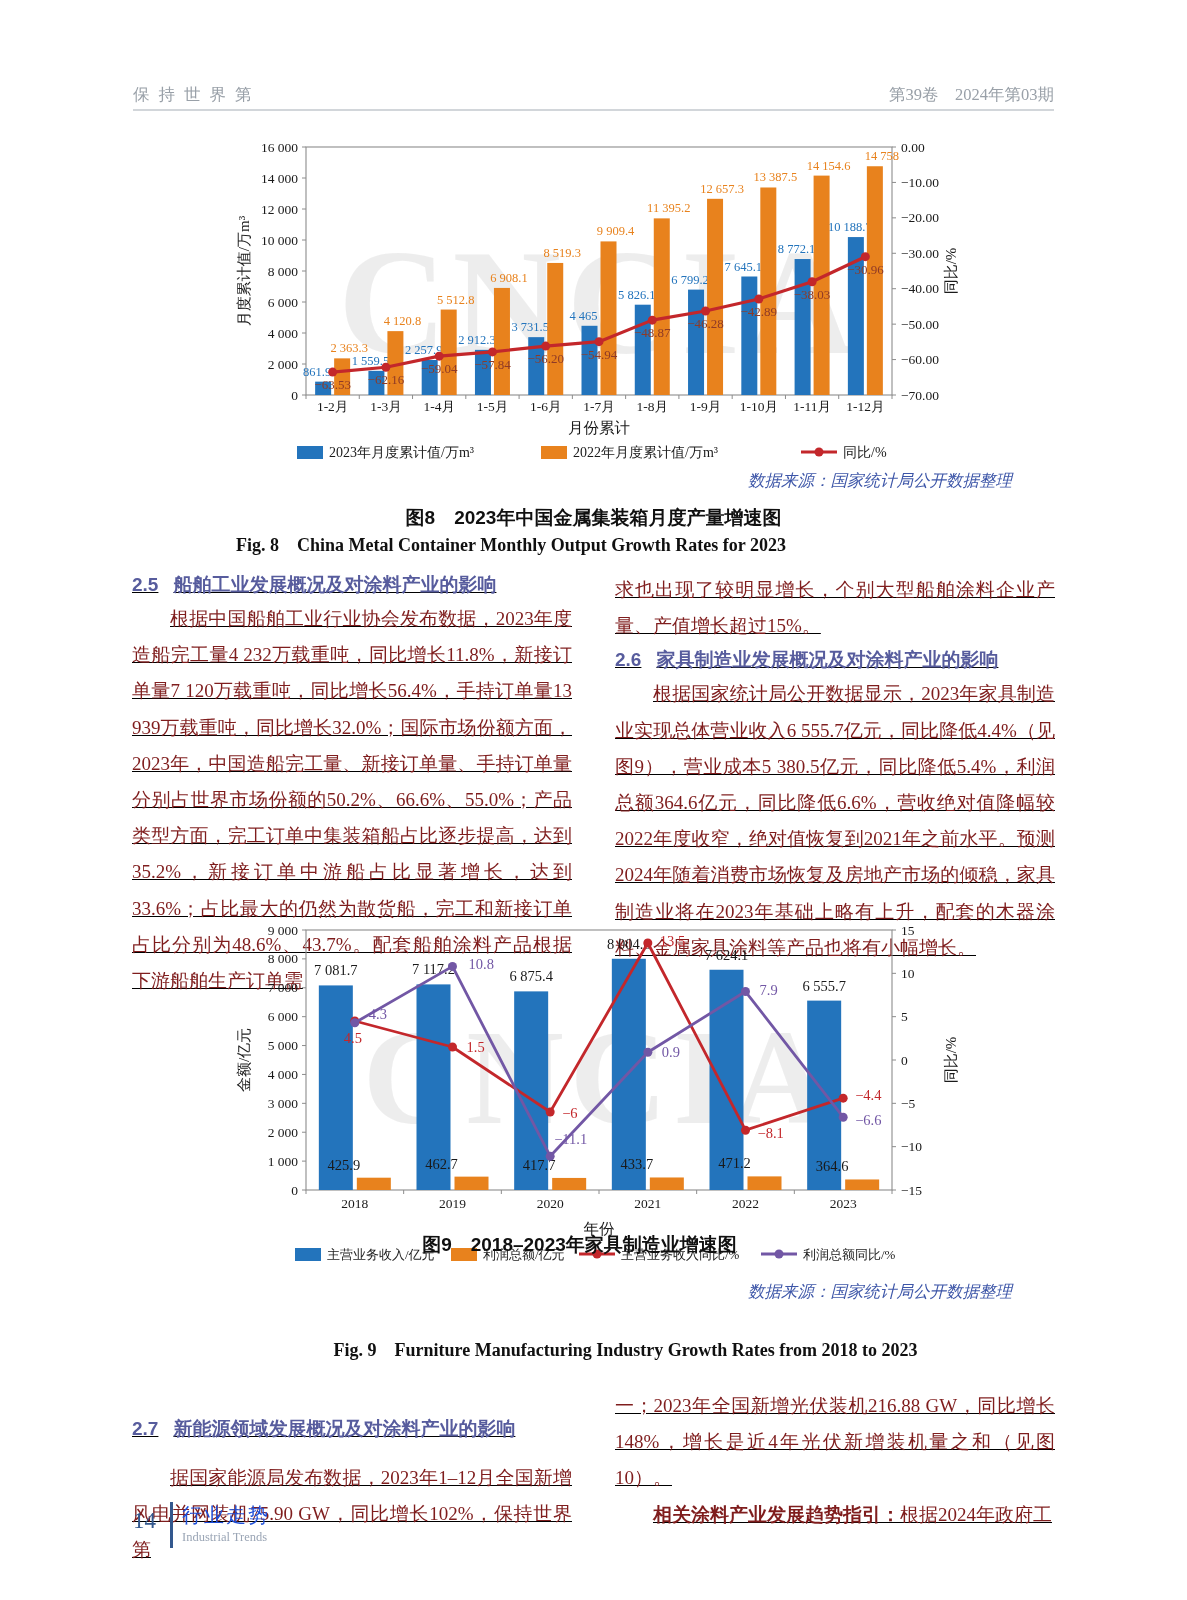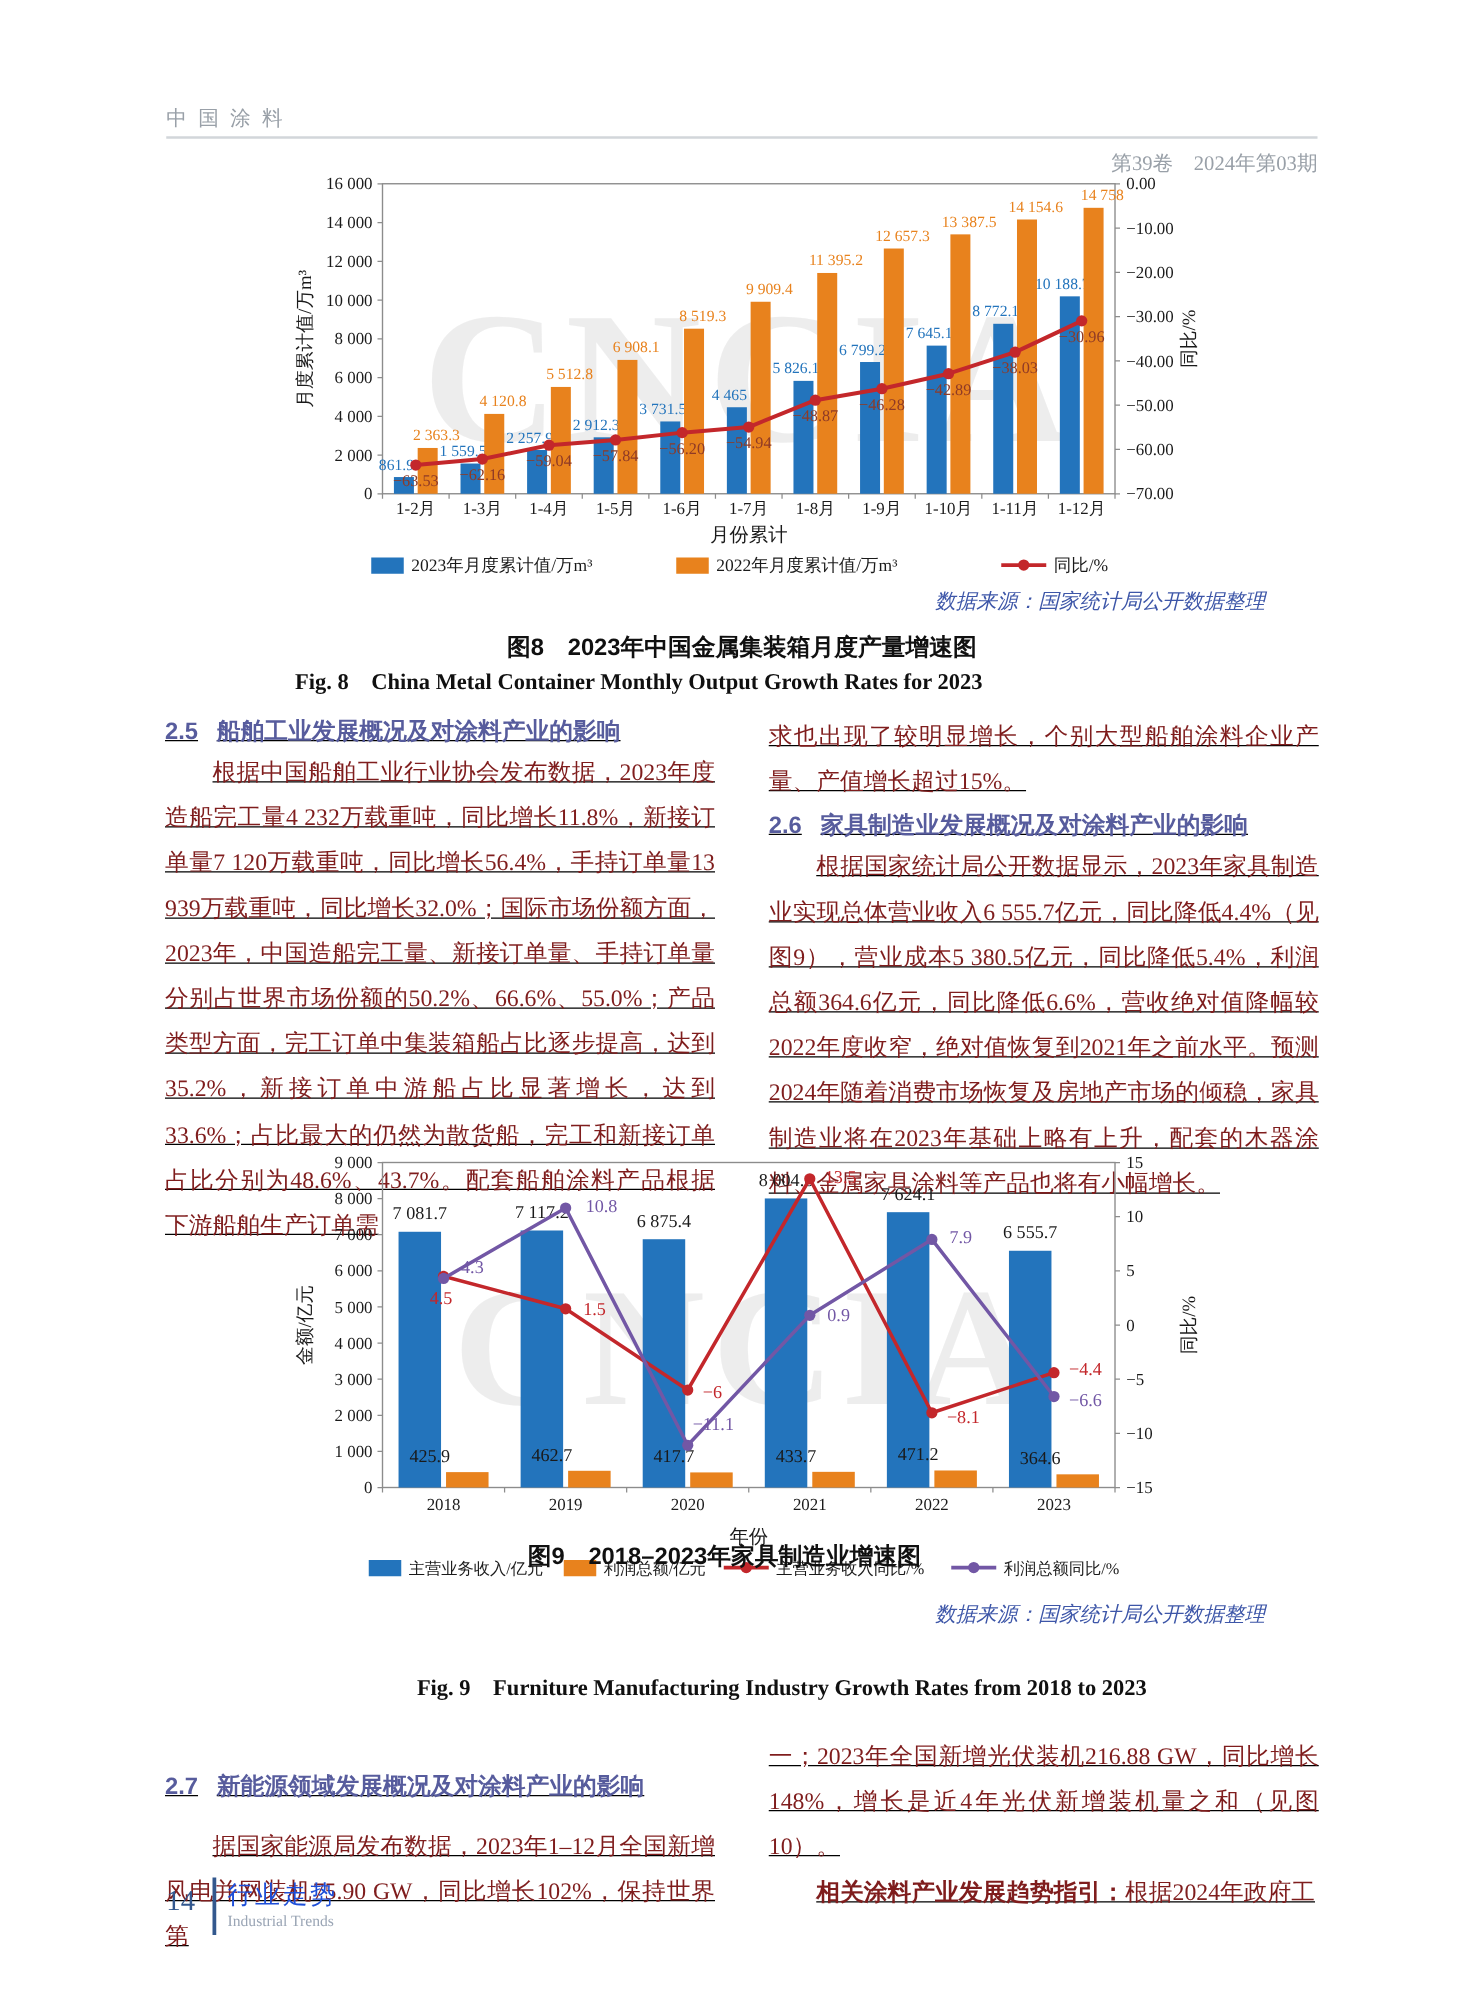--- a/index.html
+++ b/index.html
@@ -22,22 +22,22 @@
   .ft-bar{width:3px;height:46px;background:#33588E;}
   .ft-zh{font:20px "Liberation Sans",sans-serif;color:#1d4ed8;letter-spacing:2px;}
   .ft-en{font:12.5px "Liberation Serif",serif;color:#9AA5B5;}
   svg text{user-select:none;}
 </style>
 </head>
 <body>
 
 <div id="page">
 
-  <span class="abs hdr-txt hdr-left" style="left:133px;top:84px;">中国涂料</span>
-  <span class="abs hdr-txt" style="right:133px;top:84px;margin-top:36px;">第39卷　2024年第03期</span>
+  <span class="abs hdr-txt hdr-left" style="left:133px;top:84px;">保持世界第</span>
+  <span class="abs hdr-txt" style="right:133px;top:84px;">第39卷　2024年第03期</span>
   <div class="abs hdr-rule" style="left:133px;top:109px;width:921px;"></div>
 
   <svg id="chart-fig8" class="abs" style="left:225px;top:138px;" width="750" height="334">
       <text x="374" y="215" text-anchor="middle" font-size="150" font-family="&quot;Liberation Serif&quot;,&quot;DejaVu Serif&quot;,serif" font-weight="bold" fill="#E0E0E0" opacity="0.55" letter-spacing="6">CNCIA</text>
       <rect x="81" y="9" width="586" height="248" fill="none" stroke="#8C8C8C" stroke-width="1.1"></rect>
       <line x1="77" y1="9" x2="81" y2="9" stroke="#8C8C8C" stroke-width="1"></line>
       <text x="73" y="13.5" text-anchor="end" font-size="13.5" font-family="&quot;Liberation Serif&quot;,&quot;DejaVu Serif&quot;,serif" fill="#1a1a1a">16 000</text>
       <line x1="77" y1="40" x2="81" y2="40" stroke="#8C8C8C" stroke-width="1"></line>
       <text x="73" y="44.5" text-anchor="end" font-size="13.5" font-family="&quot;Liberation Serif&quot;,&quot;DejaVu Serif&quot;,serif" fill="#1a1a1a">14 000</text>
       <line x1="77" y1="71" x2="81" y2="71" stroke="#8C8C8C" stroke-width="1"></line>

